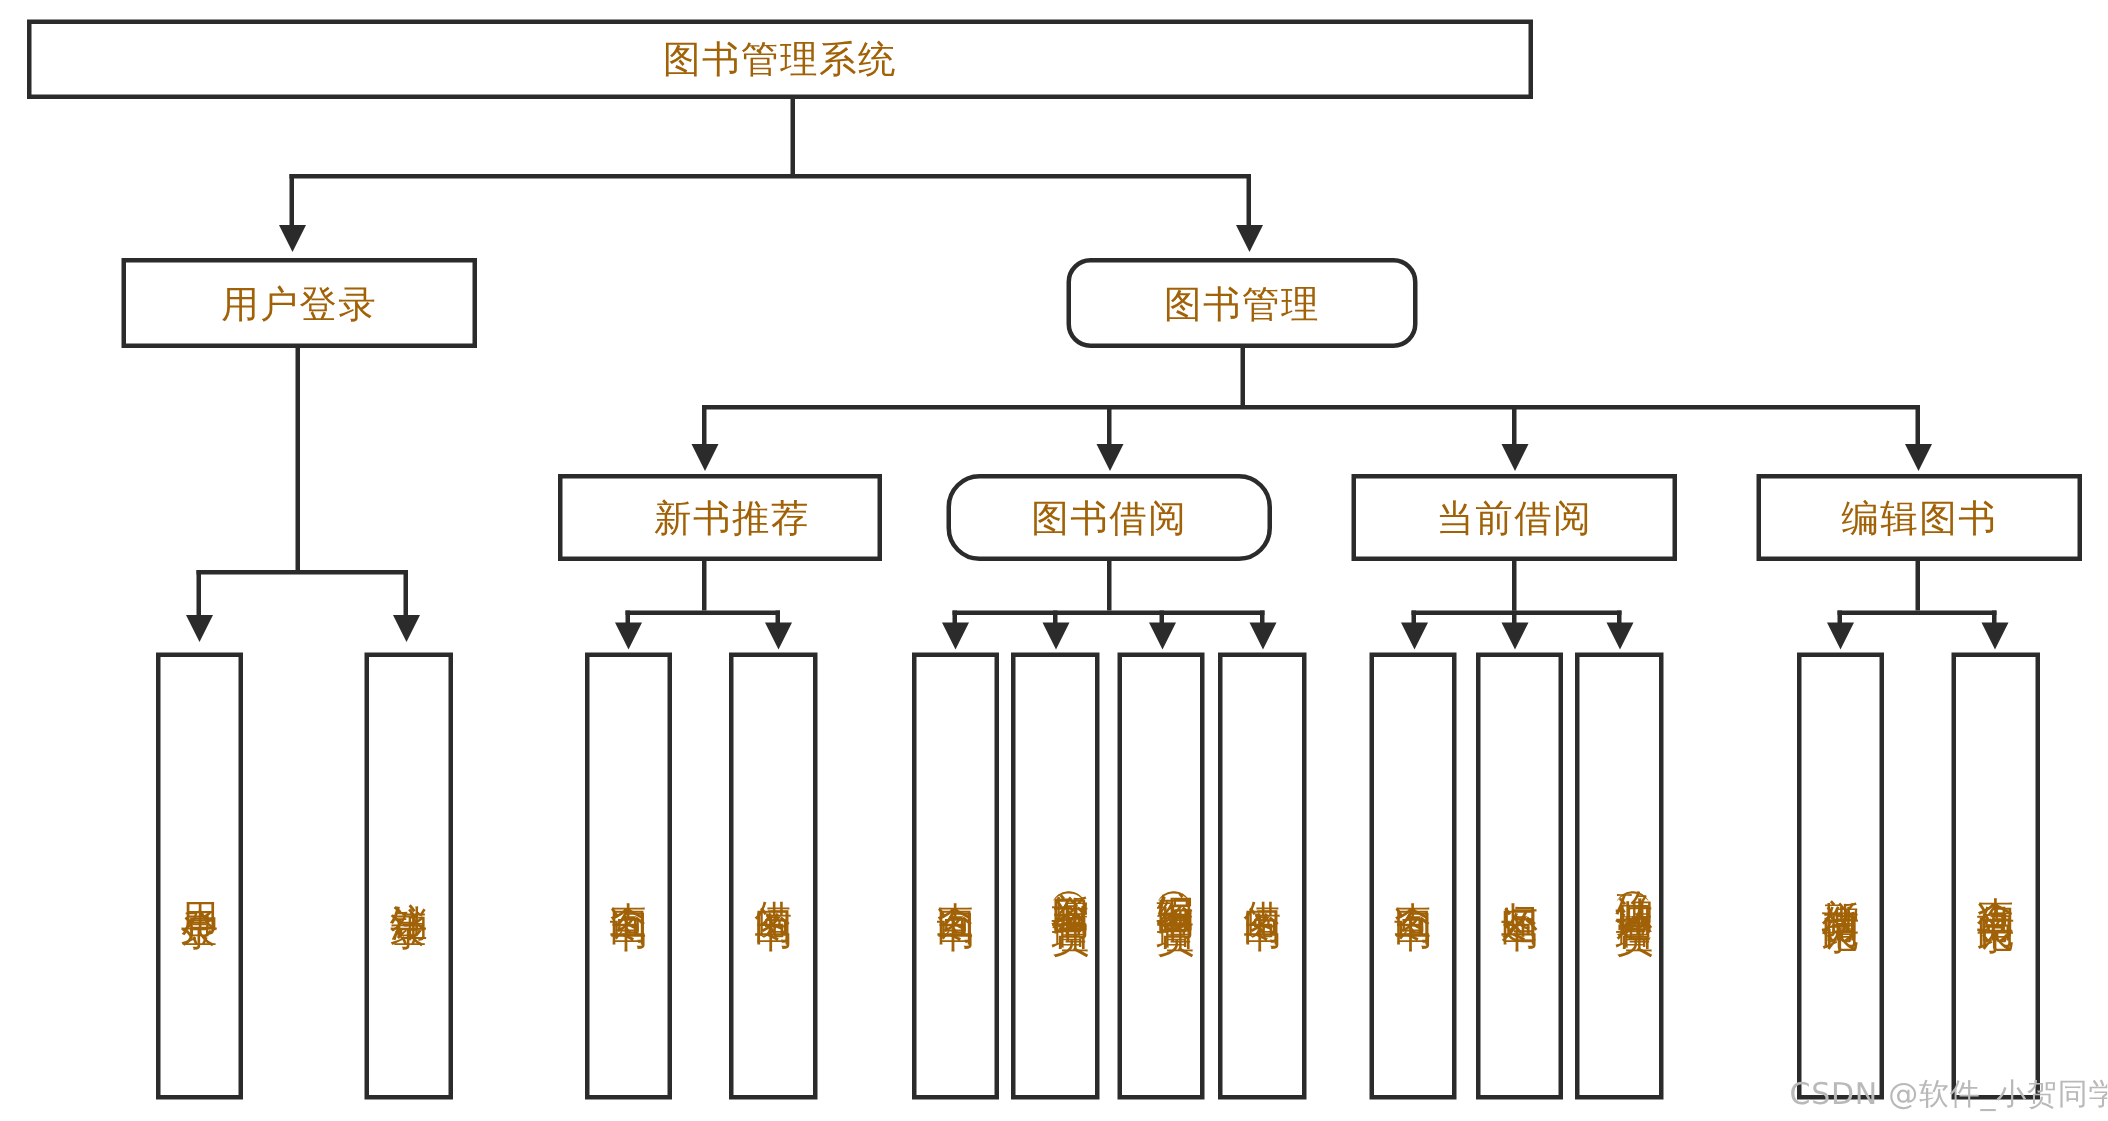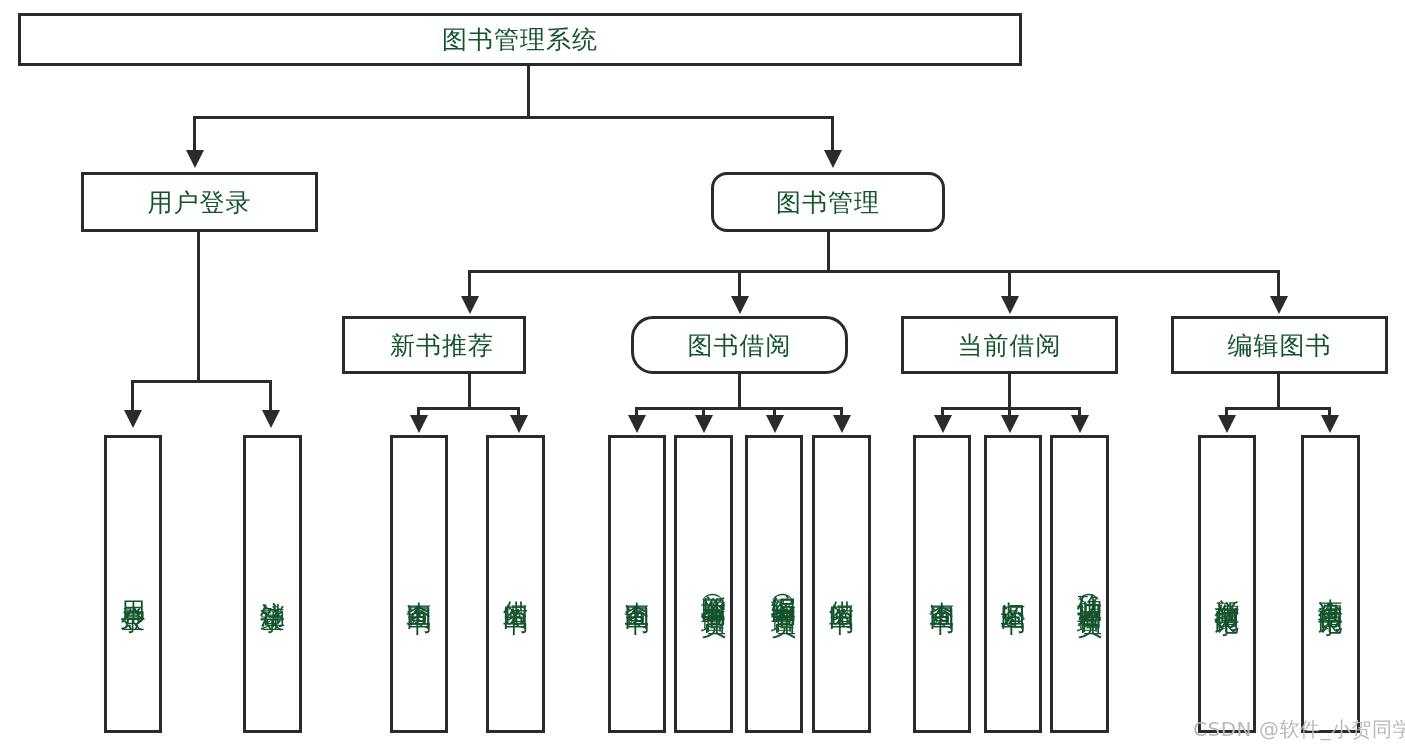--- a/index.html
+++ b/index.html
@@ -18,21 +18,21 @@
     overflow: hidden;
   }
   .node {
     position: absolute;
     box-sizing: border-box;
     border: 3px solid #2b2b2b;
     background: #ffffff;
     display: flex;
     align-items: center;
     justify-content: center;
-    color: #14532d;
+    color: #a16207;
   }
   .node.horizontal {
     font-size: 25px;
     letter-spacing: 1px;
   }
   .node.vertical {
     writing-mode: vertical-rl;
     text-orientation: upright;
     font-size: 25px;
     letter-spacing: 3px;
@@ -107,21 +107,21 @@
 
   <div class="edge v" style="left:738px; top:270px; width:3px; height:28px;"></div>
   <div class="arrow" style="left:731px; top:296px;"></div>
 
   <div class="edge v" style="left:1008px; top:270px; width:3px; height:28px;"></div>
   <div class="arrow" style="left:1001px; top:296px;"></div>
 
   <div class="edge v" style="left:1277px; top:270px; width:3px; height:28px;"></div>
   <div class="arrow" style="left:1270px; top:296px;"></div>
 
-  <div class="node horizontal" style="left:342px; top:316px; width:184px; height:58px;padding-left:16px;">新书推荐</div>
+  <div class="node horizontal" style="left:372px; top:316px; width:216px; height:58px;padding-left:16px;">新书推荐</div>
   <div class="node horizontal" style="left:631px; top:316px; width:217px; height:58px;border-radius:22px;">图书借阅</div>
   <div class="node horizontal" style="left:901px; top:316px; width:217px; height:58px;">当前借阅</div>
   <div class="node horizontal" style="left:1171px; top:316px; width:217px; height:58px;">编辑图书</div>
 
   <div class="edge v" style="left:468px; top:374px; width:3px; height:33px;"></div>
   <div class="edge h" style="left:417px; top:407px; width:103px; height:3px;"></div>
   <div class="edge v" style="left:417px; top:407px; width:3px; height:12px;"></div>
   <div class="arrow" style="left:410px; top:415px;"></div>
   <div class="edge v" style="left:517px; top:407px; width:3px; height:12px;"></div>
   <div class="arrow" style="left:510px; top:415px;"></div>

